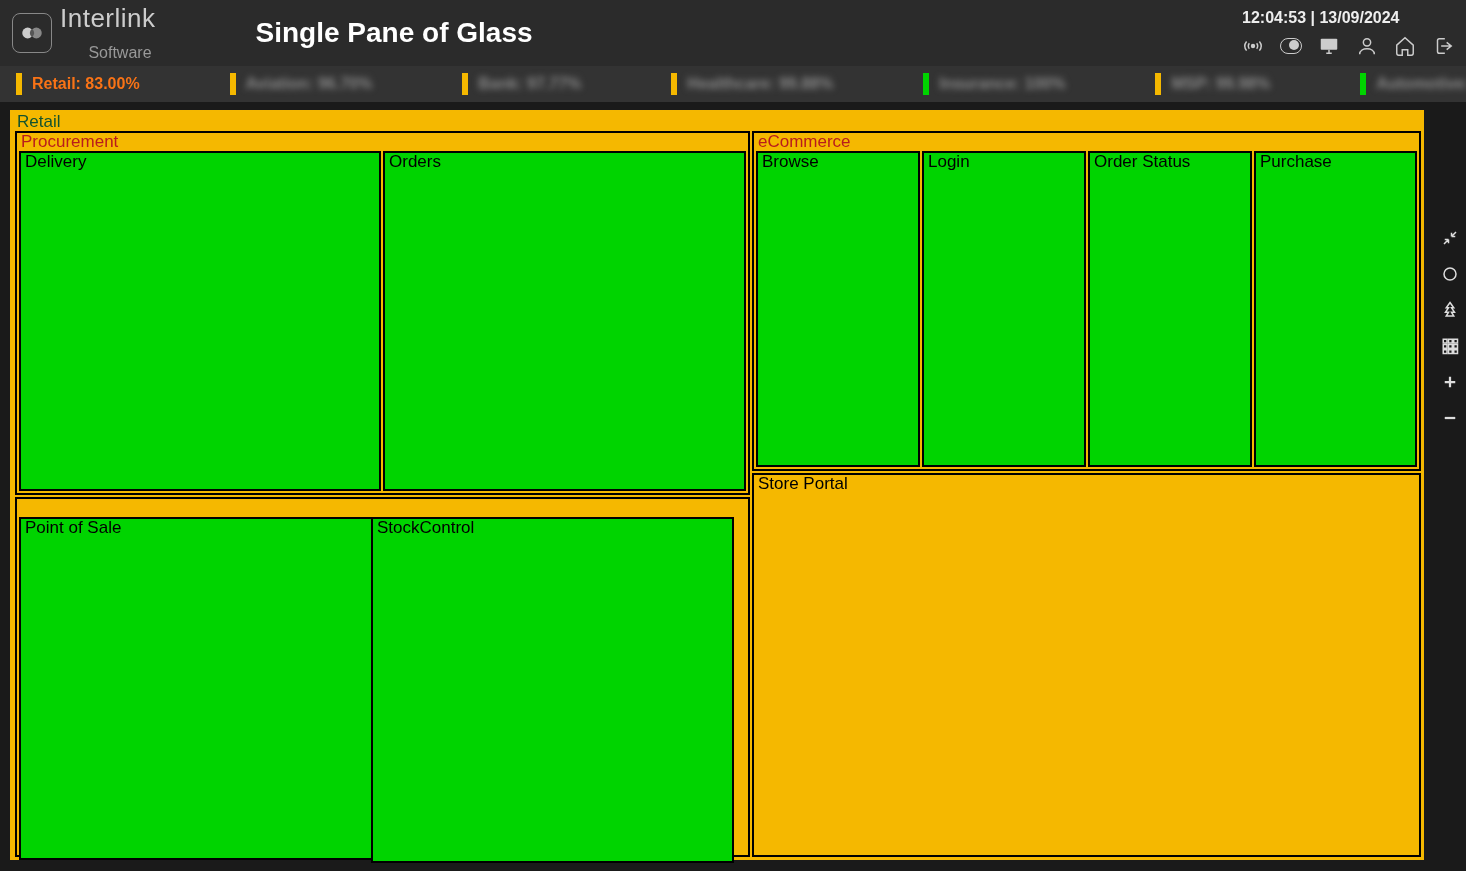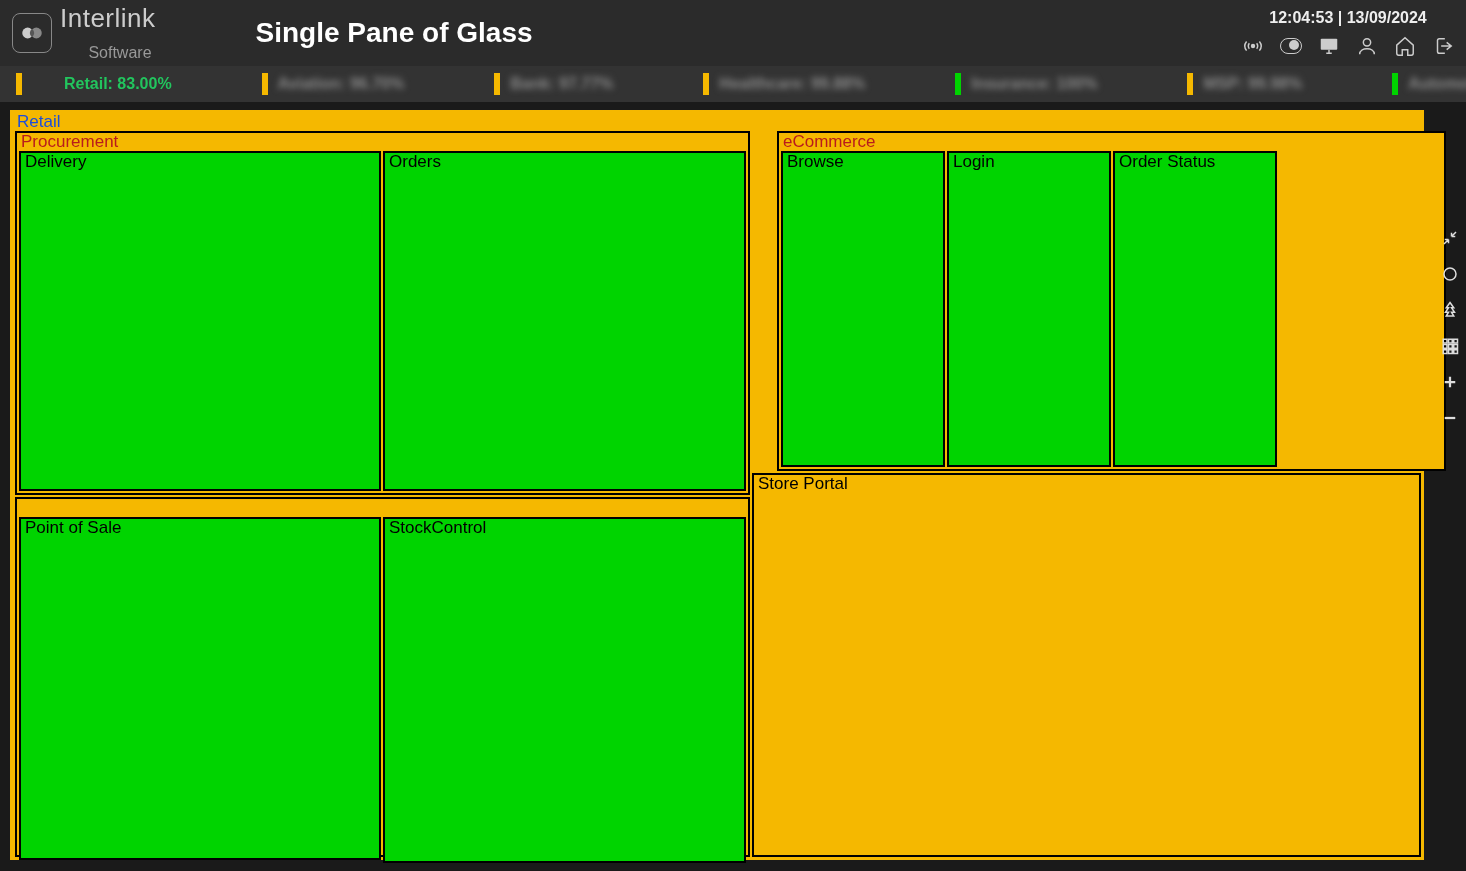--- a/index.html
+++ b/index.html
@@ -7,39 +7,39 @@
 
 
 .header { width: 100%; height: 66px; background: #2b2b2b; display: flex; align-items: center; padding: 0 12px; }
 .logo { display: flex; align-items: center; gap: 8px; }
 .logo-badge { width: 40px; height: 40px; border: 1px solid #888; border-radius: 8px; display: flex; align-items: center; justify-content: center; }
 .logo-badge svg { width: 26px; height: 26px; }
 .logo-text { display: flex; flex-direction: column; line-height: 1; color: #ccc; }
 .logo-text .brand { font-size: 26px; letter-spacing: 0.5px; font-weight: 400; }
 .logo-text .sub { font-size: 16px; color: #999; align-self: flex-end; margin-right: 4px; margin-top: 14px; }
 .page-title { color: #fff; font-size: 28px; font-weight: 600; margin-left: 100px; }
-.header-right { margin-left: auto; display: flex; flex-direction: column; align-items: center; gap: 8px; }
+.header-right { margin-left: auto; display: flex; flex-direction: column; align-items: flex-start; gap: 8px; }
 .clock { color: #eee; font-size: 16px; font-weight: 700; }
 .header-icons { display: flex; gap: 16px; align-items: center; color: #ccc; }
 .hicon { width: 22px; height: 22px; display: flex; align-items: center; justify-content: center; cursor: pointer; }
 .hicon svg { width: 22px; height: 22px; stroke: #ccc; fill: none; stroke-width: 1.6; }
 .toggle { width: 28px; height: 16px; border: 1.6px solid #ccc; border-radius: 10px; position: relative; }
 .toggle::after { content: ""; position: absolute; right: 2px; top: 1.3px; width: 10px; height: 10px; background: #ccc; border-radius: 50%; }
 
 
 .ticker { width: 100%; height: 36px; background: #333; display: flex; align-items: center; padding: 0 16px; gap: 90px; overflow: hidden; }
 .ticker-item { display: flex; align-items: center; gap: 10px; white-space: nowrap; }
 .ticker-bar { width: 6px; height: 22px; border-radius: 0; }
-.ticker-item.active .ticker-label { color: #22c55e; font-size: 16px; font-weight: 700; margin-left: 32px; }
+.ticker-item.active .ticker-label { color: #f97316; font-size: 16px; font-weight: 700; }
 .ticker-item.blur .ticker-label { color: #888; font-size: 16px; font-weight: 700; filter: blur(3px); }
 
 
 .main { position: relative; padding: 8px 10px 10px 10px; }
 .treemap { position: relative; border: 3px solid #f5b800; background: #f5b800; width: 1414px; height: 750px; }
-.group-title { font-size: 17px; color: #1d4ed8; padding: 0 4px; line-height: 18px; }
+.group-title { font-size: 17px; color: #14532d; padding: 0 4px; line-height: 18px; }
 .panel { position: absolute; background: #f5b800; border: 2px solid #000; }
 .panel-title { font-size: 17px; color: #b91c1c; padding: 0 4px; line-height: 18px; }
 .cell { position: absolute; background: #00d400; border: 2px solid #000; }
 .cell-title { font-size: 17px; color: #000; padding: 0 4px; line-height: 18px; }
 .cell.yellow { background: #f5b800; }
 
 
 .side-toolbar { position: absolute; right: 0; top: 75px; width: 32px; display: flex; flex-direction: column; align-items: center; gap: 14px; padding-top: 50px; }
 .ticon { width: 22px; height: 22px; display: flex; align-items: center; justify-content: center; cursor: pointer; color: #ddd; }
 .ticon svg { width: 18px; height: 18px; stroke: #ddd; fill: none; stroke-width: 2; }
@@ -143,35 +143,38 @@
       </div>
       <div class="cell" style="left:366px; top:18px; width:363px; height:340px;">
         <div class="cell-title">Orders</div>
       </div>
     </div>
 
     <div class="panel" style="left:2px; top:384px; width:735px; height:360px;">
       <div class="cell" style="left:2px; top:18px; width:362px; height:343px;">
         <div class="cell-title">Point of Sale</div>
       </div>
-      <div class="cell" style="left:366px; top:18px; width:363px; height:346px;">
+      <div class="cell" style="left:354px; top:18px; width:363px; height:346px;">
         <div class="cell-title">StockControl</div>
       </div>
     </div>
 
-    <div class="panel" style="left:739px; top:18px; width:669px; height:340px;margin-left:25px;">
+    <div class="panel" style="left:739px; top:18px; width:669px; height:340px;">
       <div class="panel-title">eCommerce</div>
       <div class="cell" style="left:2px; top:18px; width:164px; height:316px;">
         <div class="cell-title">Browse</div>
       </div>
       <div class="cell" style="left:168px; top:18px; width:164px; height:316px;">
         <div class="cell-title">Login</div>
       </div>
       <div class="cell" style="left:334px; top:18px; width:164px; height:316px;">
         <div class="cell-title">Order Status</div>
+      </div>
+      <div class="cell" style="left:500px; top:18px; width:163px; height:316px;">
+        <div class="cell-title">Purchase</div>
       </div>
     </div>
 
     <div class="cell yellow" style="left:739px; top:360px; width:669px; height:384px;">
       <div class="cell-title">Store Portal</div>
     </div>
   </div>
 
   <div class="side-toolbar">
     <div class="ticon">

